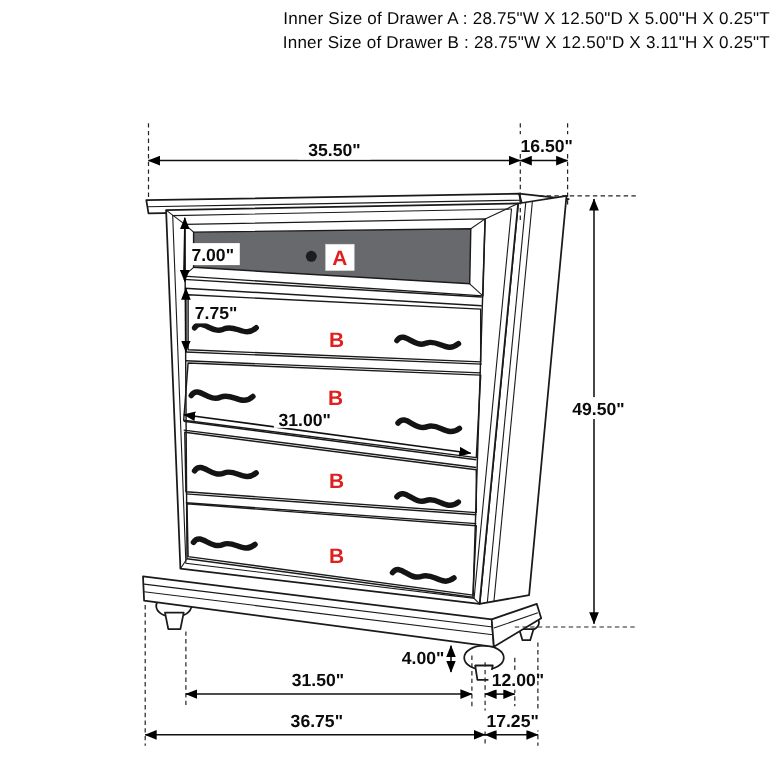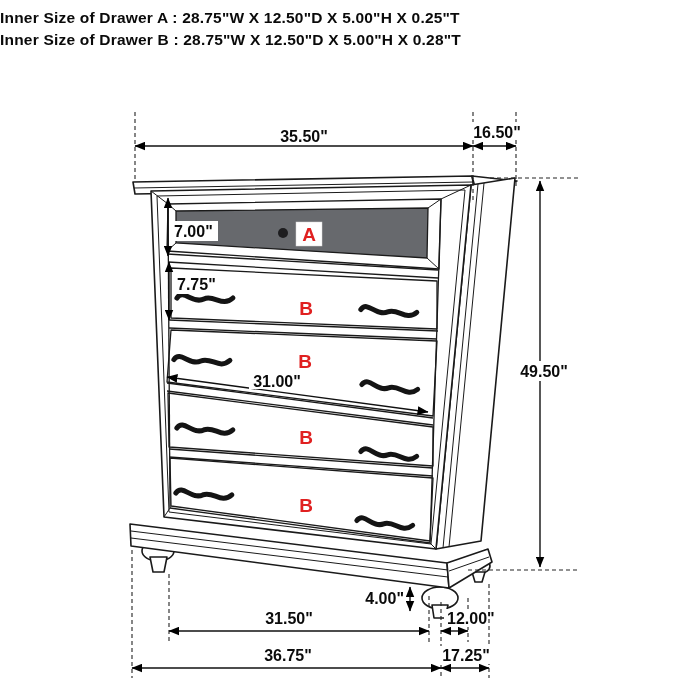--- a/index.html
+++ b/index.html
@@ -1,19 +1,19 @@
 <!DOCTYPE html>
 <html><head>
 <meta charset="utf-8">
 <style>
   html,body{margin:0;padding:0;background:#ffffff;}
   .stage{position:relative;width:700px;height:700px;background:#fff;overflow:hidden;
          font-family:"Liberation Sans",sans-serif;}
-  .hdr{position:absolute;top:7px;left:0;width:100%;text-align:left;
-       font-weight:bold;font-size:15.5px;line-height:22px;color:#0a0a0a;letter-spacing:.2px;}
+  .hdr{position:absolute;top:7px;left:0;width:100%;text-align:right;
+       font-weight:normal;font-size:15.5px;line-height:22px;color:#0a0a0a;letter-spacing:.2px;}
   svg{position:absolute;left:0;top:0;}
   .ol{fill:#fff;stroke:#1a1a1a;stroke-width:1.6;stroke-linejoin:round;}
   .nf{fill:none;stroke:#1a1a1a;stroke-width:1.3;stroke-linejoin:round;}
   .thin{fill:none;stroke:#1a1a1a;stroke-width:1;}
   .panel{fill:#67696d;stroke:#1a1a1a;stroke-width:1.3;}
   .handle{fill:none;stroke:#141414;stroke-width:5;stroke-linecap:round;}
   .dim{fill:none;stroke:#101010;stroke-width:1.4;}
   .dash{fill:none;stroke:#242424;stroke-width:1.1;stroke-dasharray:4 3;}
   .dt{font-weight:bold;font-size:16px;fill:#0b0b0b;}
   .mid{text-anchor:middle}
@@ -21,21 +21,21 @@
   .red{font-weight:bold;font-size:19px;fill:#e02020;text-anchor:middle;}
   .wbg{fill:#ffffff;}
 </style>
 </head>
 <body>
 
 <div class="stage">
 
   <div class="hdr">
     <div>Inner Size of Drawer A : 28.75"W X 12.50"D X 5.00"H X  0.25"T</div>
-    <div>Inner Size of Drawer B : 28.75"W X 12.50"D X 5.00"H X  0.28"T</div>
+    <div>Inner Size of Drawer B : 28.75"W X 12.50"D X 3.11"H X  0.25"T</div>
   </div>
 
   <svg width="700" height="700" viewBox="0 0 700 700">
     <defs>
       <marker id="ah" viewBox="0 0 10 8" refX="9.5" refY="4" markerWidth="11" markerHeight="9" orient="auto-start-reverse" markerUnits="userSpaceOnUse">
         <path d="M0,0 L10,4 L0,8 Z" class="ah"></path>
       </marker>
       <path id="handle" d="M-28,3 C-22,-7 -12,9 -1,3 C9,-2 18,11 28,1"></path>
     </defs>
 

